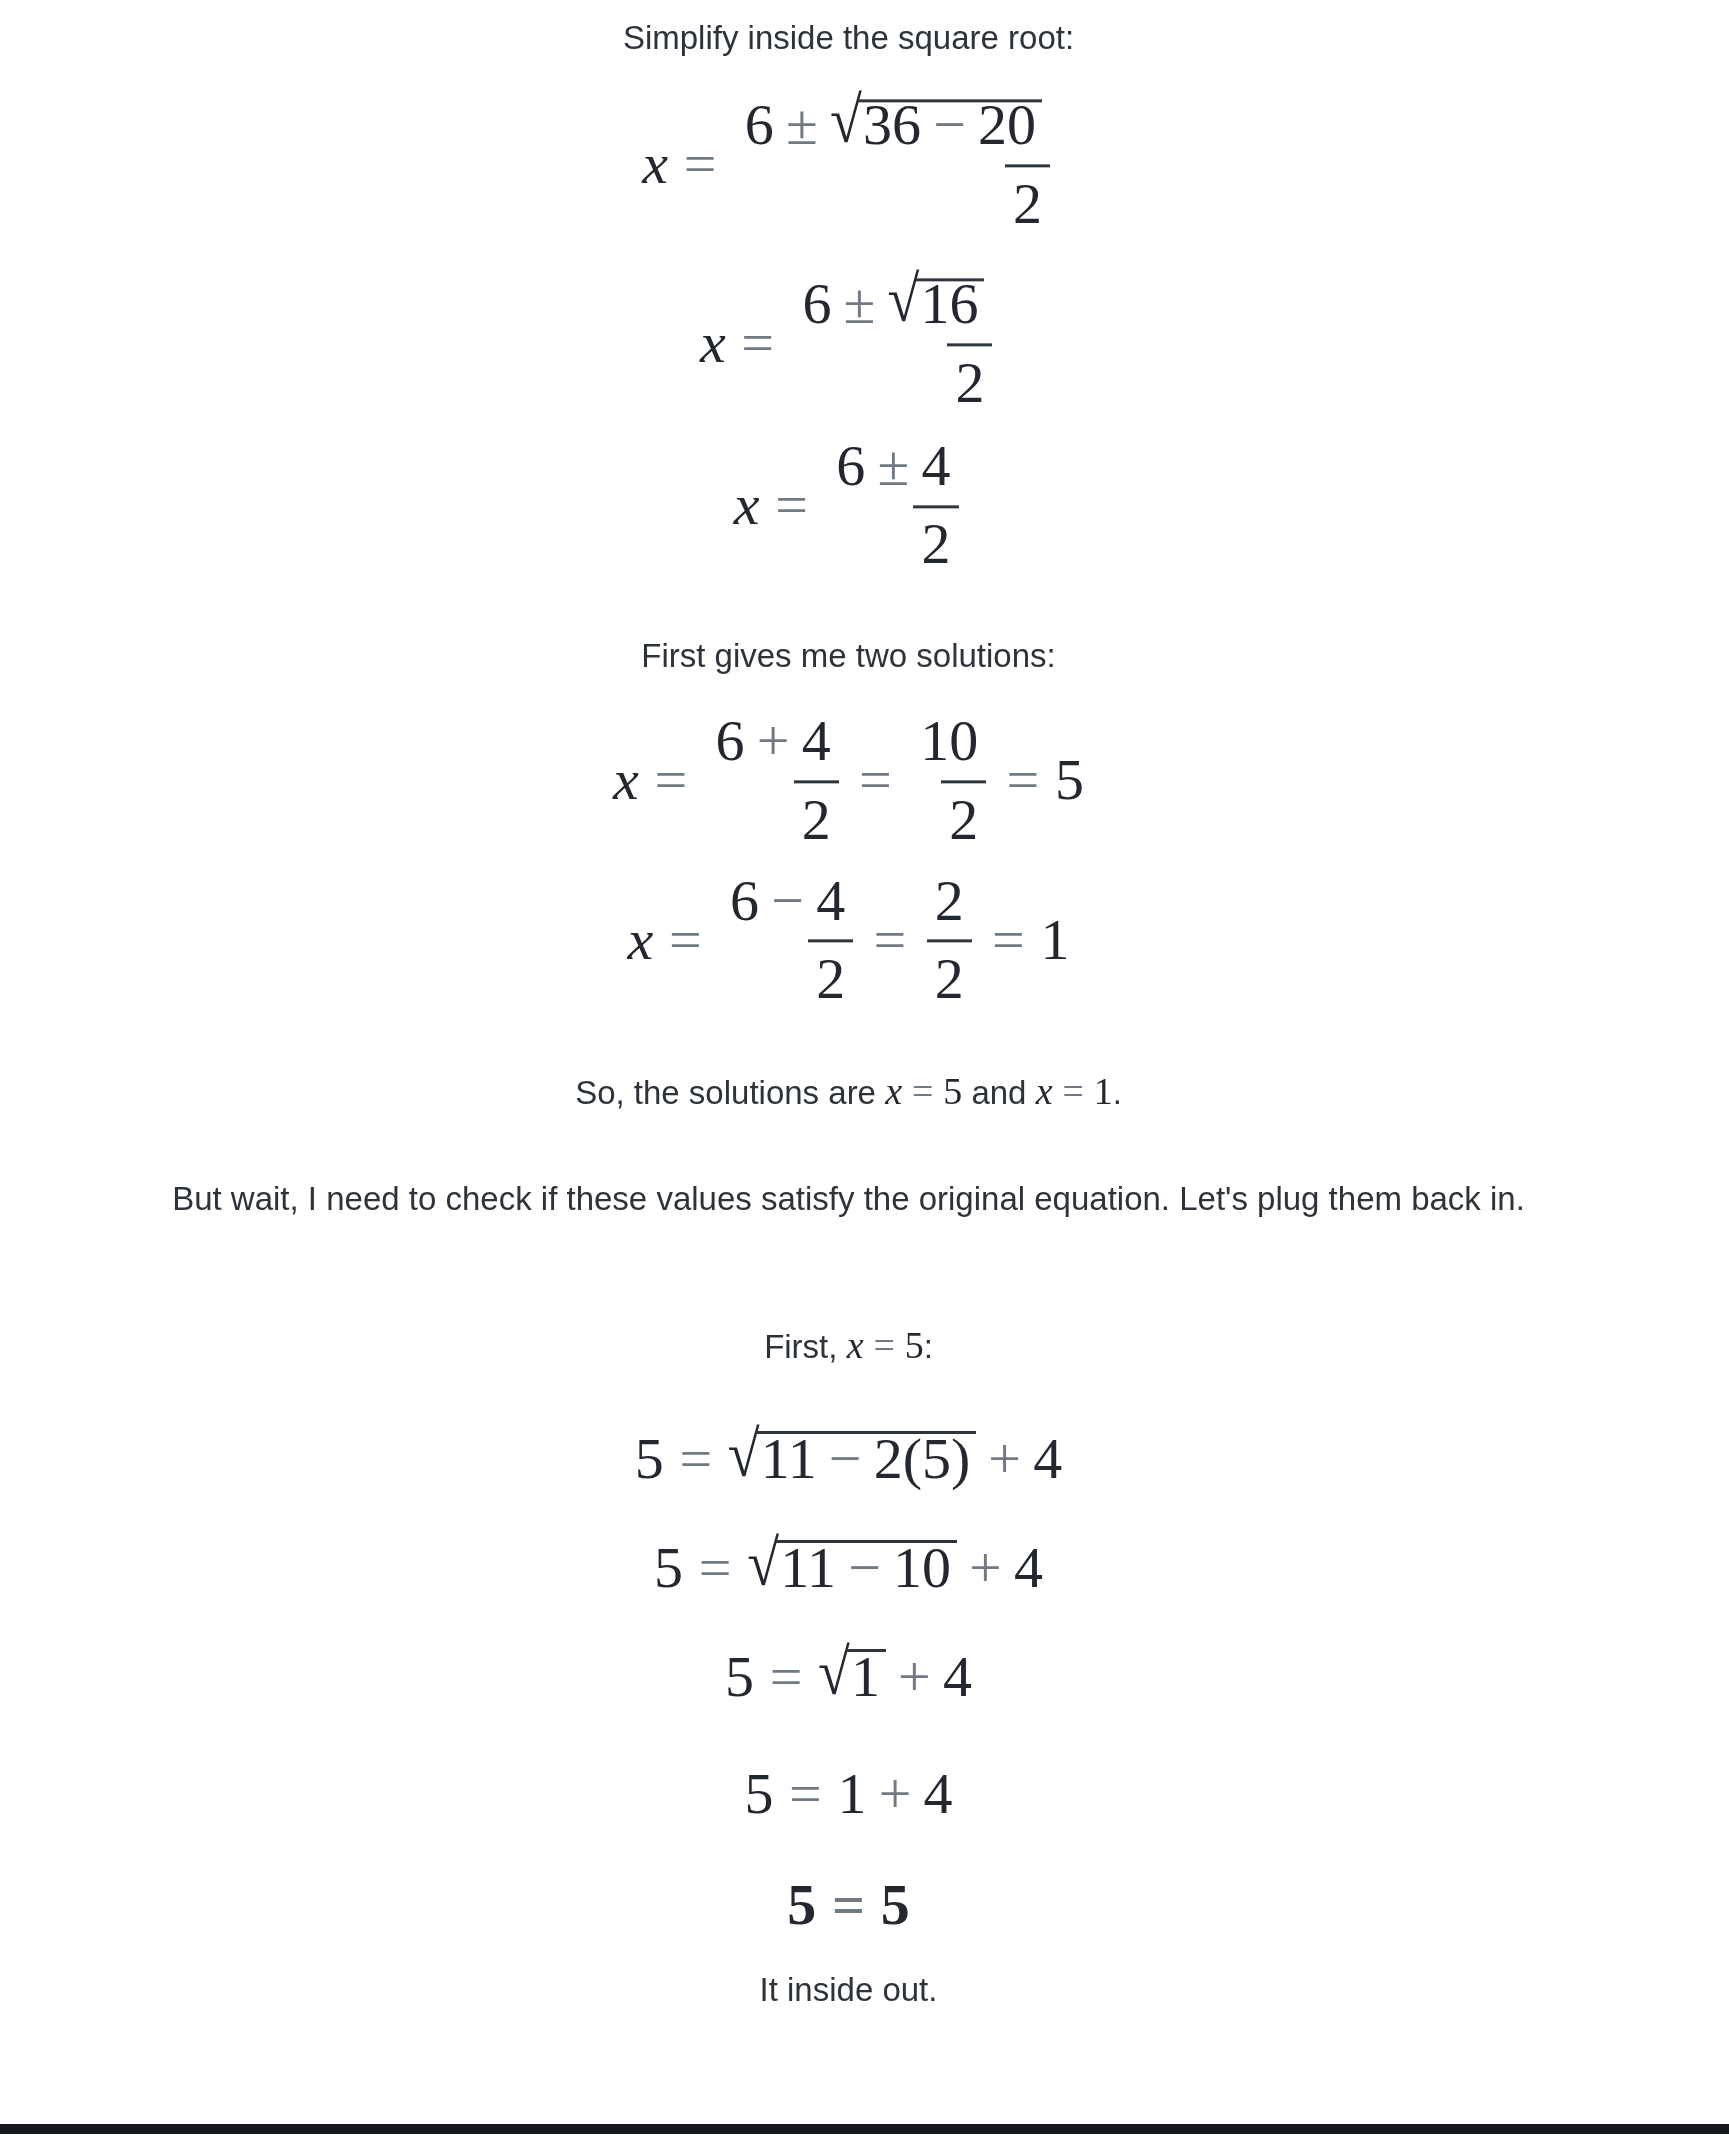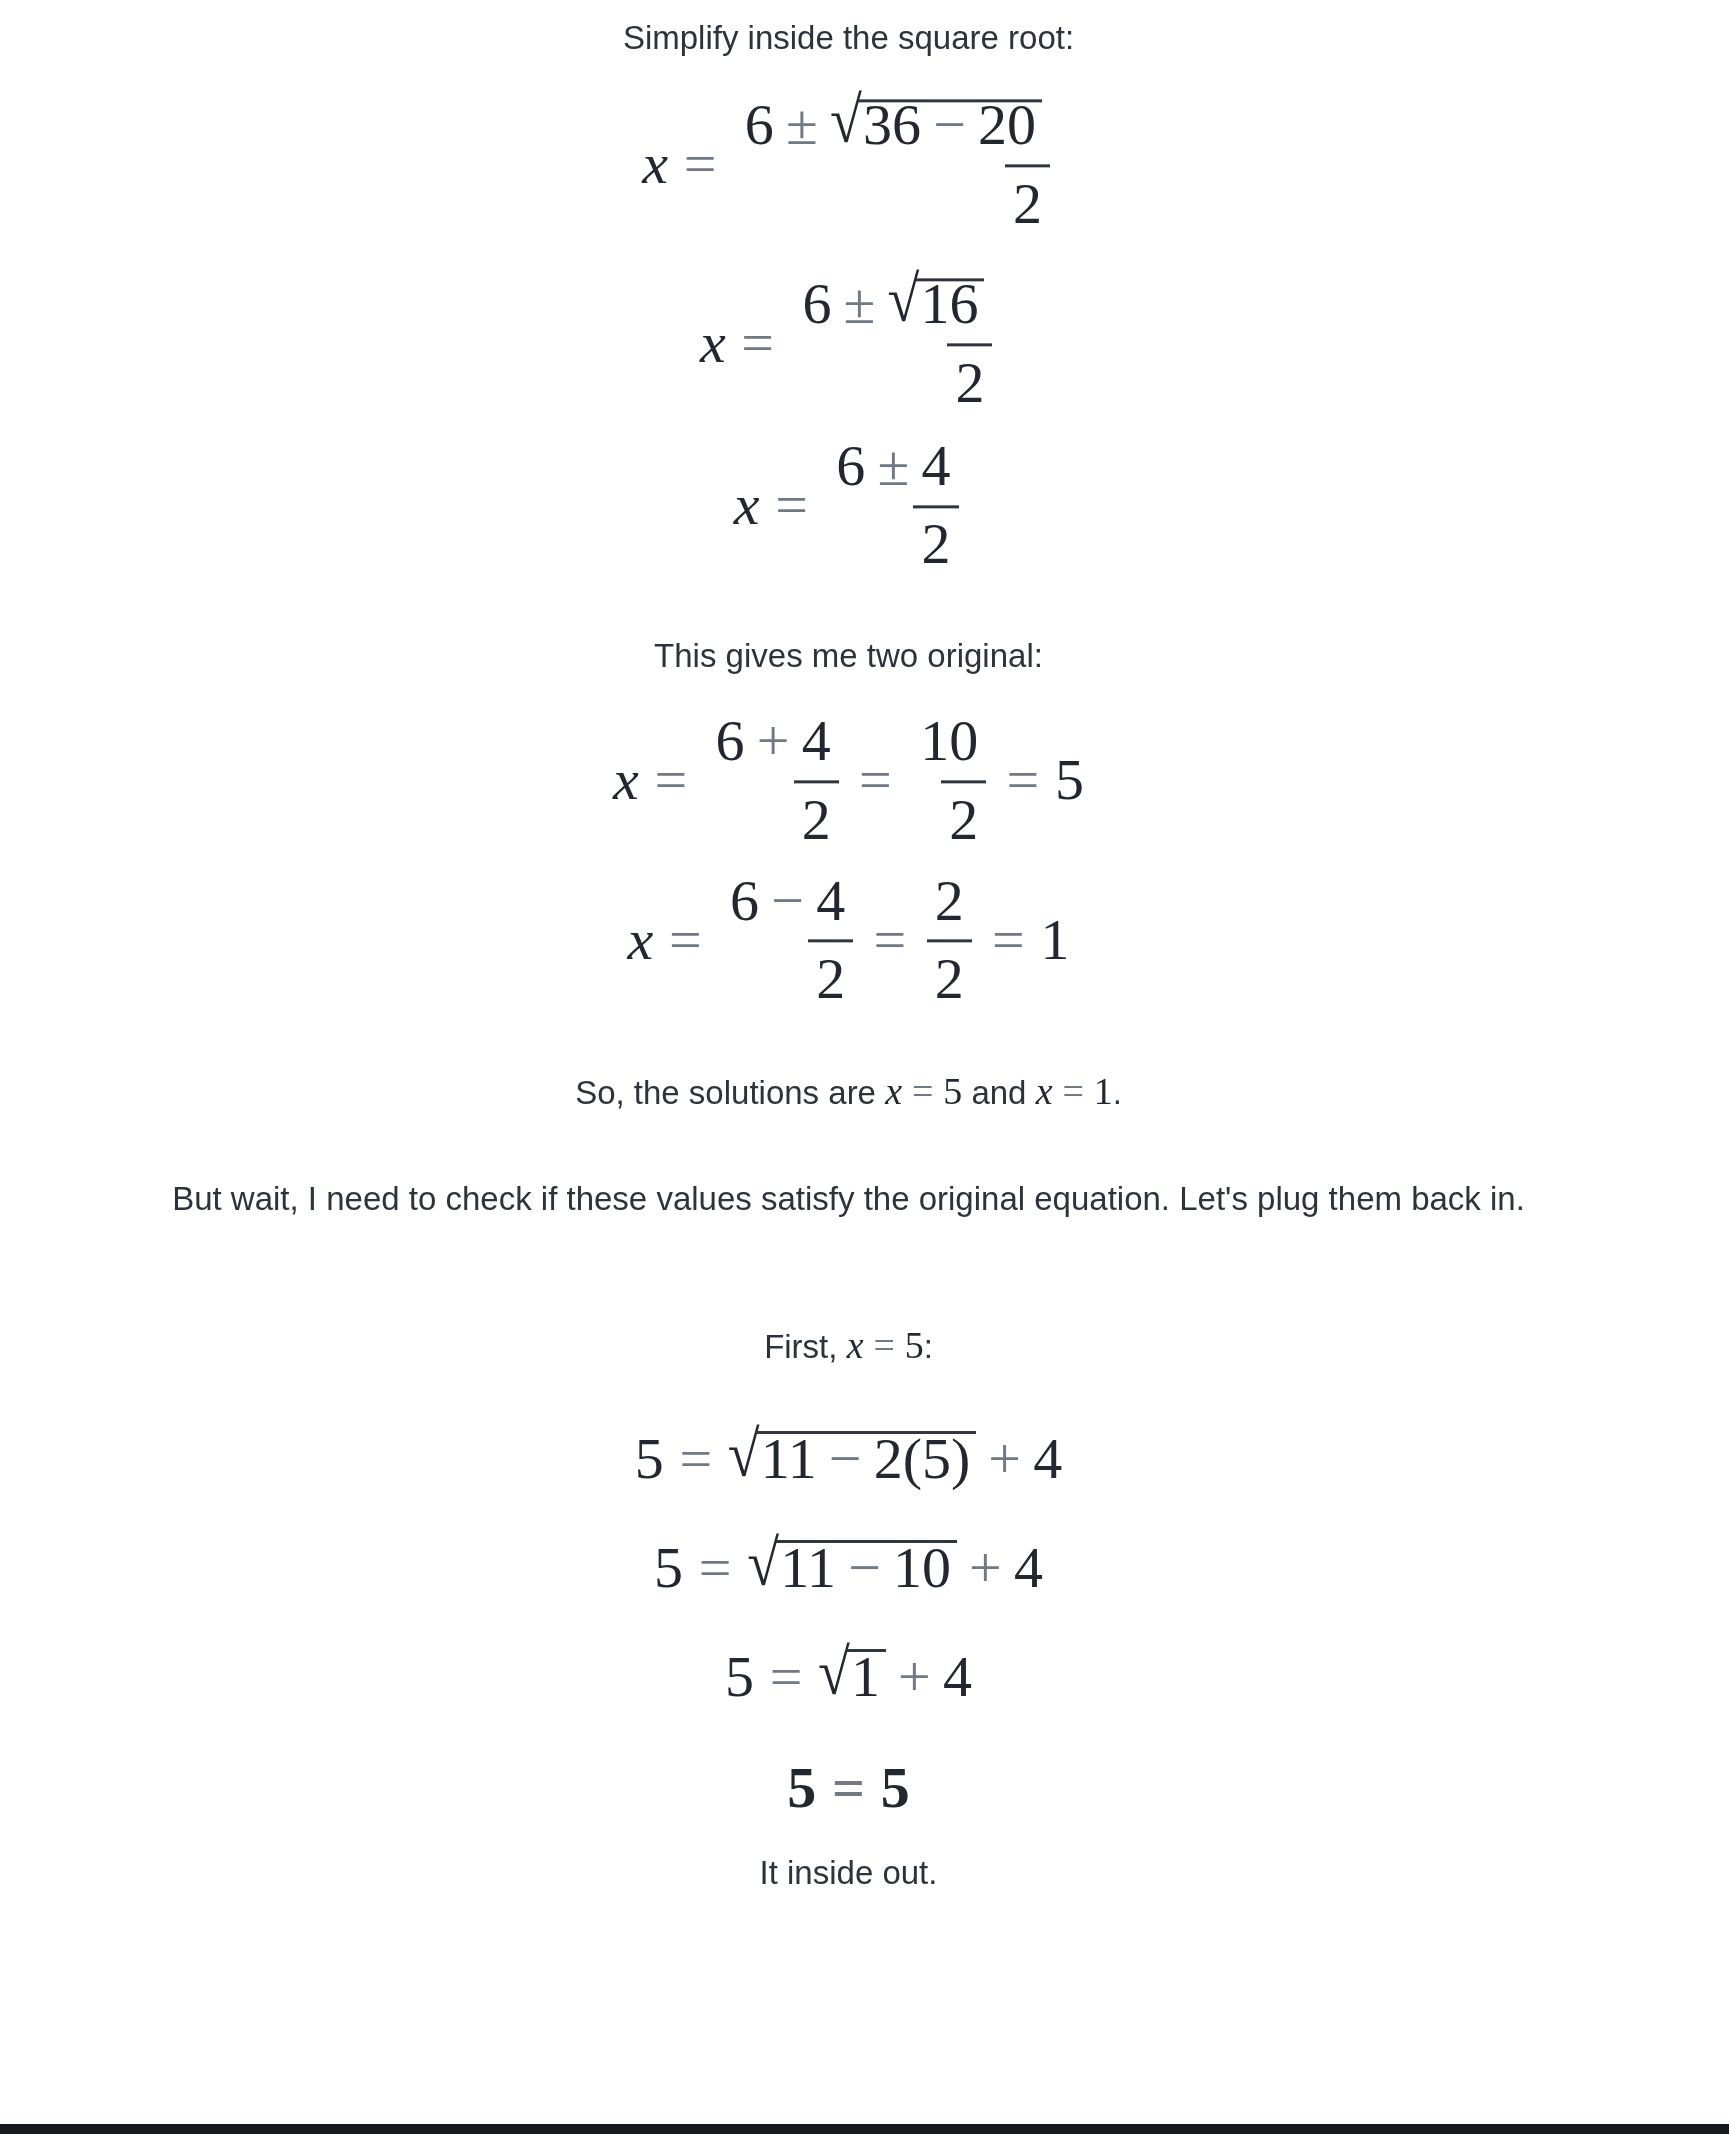--- a/index.html
+++ b/index.html
@@ -87,21 +87,21 @@
   <div class="math-display mt-eq2"><span class="mi">x</span><span class="rel">=</span><span class="frac">
         <span class="num"><span class="mn">6</span><span class="op">±</span><span class="sqrt"><span class="rad">√</span><span class="radicand"><span class="mn">16</span></span></span></span>
         <span class="den mn">2</span>
       </span></div>
 
   <div class="math-display mt-eq3"><span class="mi">x</span><span class="rel">=</span><span class="frac">
         <span class="num"><span class="mn">6</span><span class="op">±</span><span class="mn">4</span></span>
         <span class="den mn">2</span>
       </span></div>
 
-  <p class="text mt-p2">This gives me two original:</p>
+  <p class="text mt-p2">First gives me two solutions:</p>
 
   <div class="math-display mt-eq4"><span class="mi">x</span><span class="rel">=</span><span class="frac">
         <span class="num"><span class="mn">6</span><span class="op">+</span><span class="mn">4</span></span>
         <span class="den mn">2</span>
       </span><span class="rel">=</span><span class="frac">
         <span class="num mn">10</span>
         <span class="den mn">2</span>
       </span><span class="rel">=</span><span class="mn">5</span></div>
 
   <div class="math-display mt-eq5"><span class="mi">x</span><span class="rel">=</span><span class="frac">
@@ -117,20 +117,21 @@
   <p class="text mt-p4">But wait, I need to check if these values satisfy the original equation. Let's plug them back in.</p>
 
   <p class="text mt-p5"><span>First,</span> <span class="imath"><span class="mi">x</span><span class="irel">=</span><span>5</span></span><span>:</span></p>
 
   <div class="math-display mt-eq6"><span class="mn">5</span><span class="rel">=</span><span class="sqrt"><span class="rad">√</span><span class="radicand"><span class="mn">11</span><span class="op">−</span><span class="mn">2(5)</span></span></span><span class="op">+</span><span class="mn">4</span></div>
 
   <div class="math-display mt-eq7"><span class="mn">5</span><span class="rel">=</span><span class="sqrt"><span class="rad">√</span><span class="radicand"><span class="mn">11</span><span class="op">−</span><span class="mn">10</span></span></span><span class="op">+</span><span class="mn">4</span></div>
 
   <div class="math-display mt-eq8"><span class="mn">5</span><span class="rel">=</span><span class="sqrt"><span class="rad">√</span><span class="radicand"><span class="mn">1</span></span></span><span class="op">+</span><span class="mn">4</span></div>
 
+  <div class="math-display mt-eq9"><span class="mn">5</span><span class="rel">=</span><span class="mn">1</span><span class="op">+</span><span class="mn">4</span></div>
 
   <div class="math-display mt-eq10"><span class="mn">5</span><span class="rel">=</span><span class="mn">5</span></div>
 
   <p class="text mt-p6">It inside out.</p>
 
 </div>
 
 <div class="bottom-bar"></div>
 
 </body></html>

